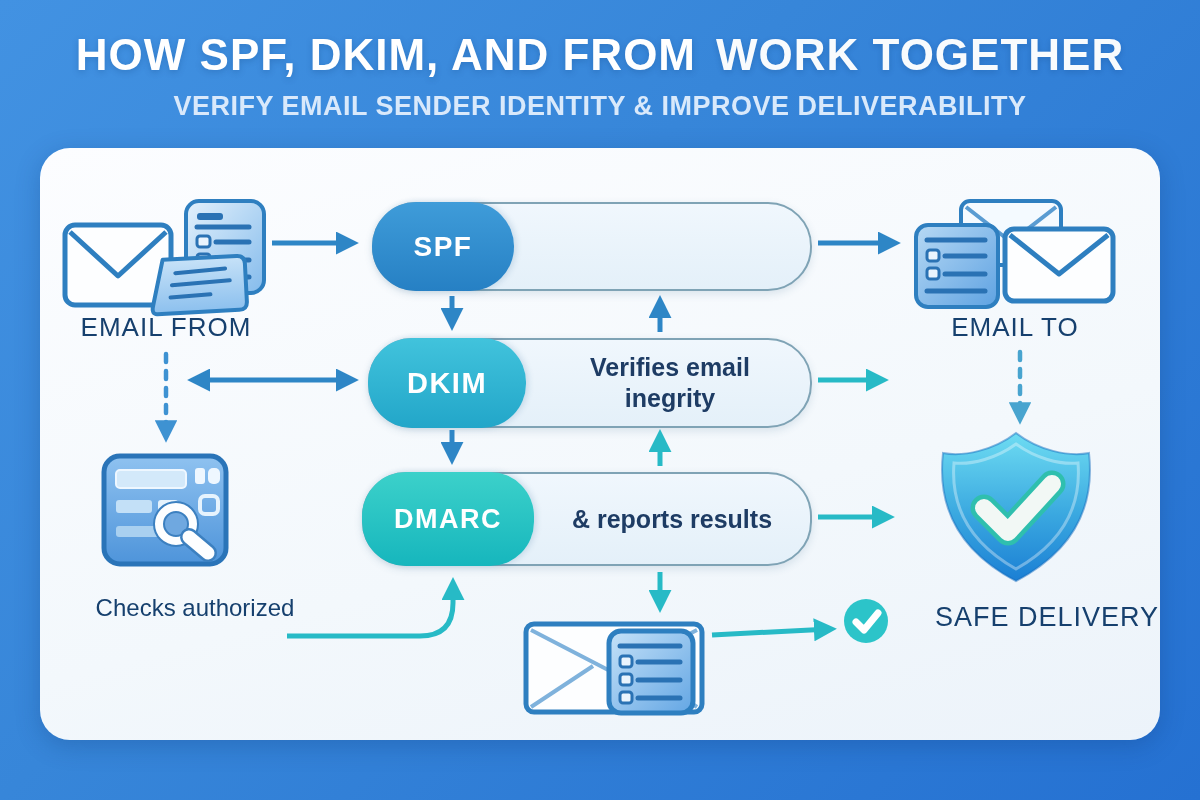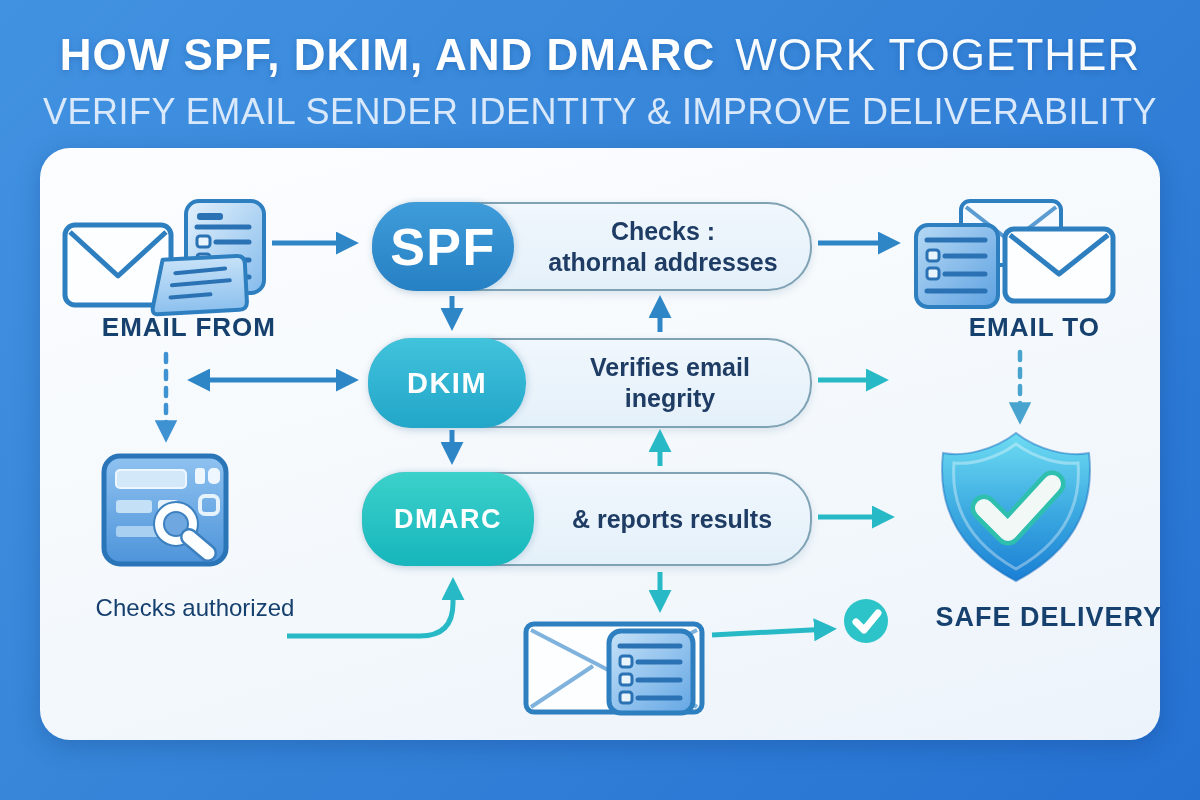--- a/index.html
+++ b/index.html
@@ -7,24 +7,24 @@
     position:relative;width:1200px;height:800px;overflow:hidden;
     background:linear-gradient(135deg,#4292e2 0%,#3786d9 40%,#2571d2 100%);
     font-family:"Liberation Sans",sans-serif;
   }
   
   .title{
     position:absolute;top:30px;left:0;width:100%;text-align:center;
     color:#ffffff;font-size:44px;font-weight:700;letter-spacing:1px;
     text-shadow:0 2px 6px rgba(10,60,120,.25);white-space:nowrap;
   }
-  .title .rest{font-weight:400;opacity:.97;margin-left:20px;}
+  .title .rest{font-weight:700;opacity:.97;margin-left:20px;}
   .subtitle{
     position:absolute;top:91px;left:0;width:100%;text-align:center;
-    color:#d9e9fb;font-size:36px;font-weight:400;letter-spacing:.5px;white-space:nowrap;
+    color:#d9e9fb;font-size:27px;font-weight:700;letter-spacing:.5px;white-space:nowrap;
   }
   
   .card{
     position:absolute;left:40px;top:148px;width:1120px;height:592px;
     background:linear-gradient(165deg,#fcfdff 0%,#f3f8fc 60%,#ecf3fa 100%);
     border-radius:30px;box-shadow:0 6px 24px rgba(10,50,110,.25);
   }
   
   .row{
     position:absolute;border:2px solid #7fa3b5;border-radius:44px;
@@ -33,51 +33,51 @@
   }
   .row-spf  {left:372px;top:202px;width:436px;height:85px;}
   .row-dkim {left:368px;top:338px;width:440px;height:86px;}
   .row-dmarc{left:362px;top:472px;width:446px;height:90px;}
   .pill{
     position:absolute;left:-2px;top:-2px;height:calc(100% + 4px);
     border-radius:44px;display:flex;align-items:center;justify-content:center;
     color:#ffffff;font-weight:700;letter-spacing:1.5px;
     box-shadow:2px 0 6px rgba(30,90,140,.18);
   }
-  .pill-spf  {width:142px;font-size:52px;background:linear-gradient(180deg,#3f9cd9,#2680c4);}
+  .pill-spf  {width:142px;font-size:28px;background:linear-gradient(180deg,#3f9cd9,#2680c4);}
   .pill-dkim {width:158px;font-size:29px;background:linear-gradient(180deg,#41c3dc,#22a6c9);}
   .pill-dmarc{width:172px;font-size:27px;background:linear-gradient(180deg,#3cd1ca,#16b6bd);}
   .row-desc{
     position:absolute;top:50%;transform:translateY(-50%);
     text-align:center;color:#1e3c64;font-weight:700;font-size:25px;line-height:31px;
   }
   .desc-spf  {left:150px;right:8px;}
   .desc-dkim {left:164px;right:4px;}
   .desc-dmarc{left:178px;right:8px;}
   
   .big-label{
-    position:absolute;color:#16406e;font-weight:700;font-size:26px;
-    letter-spacing:1px;text-align:right;white-space:nowrap;
+    position:absolute;color:#16406e;font-weight:400;font-size:26px;
+    letter-spacing:1px;text-align:center;white-space:nowrap;
   }
   .small-label{
     position:absolute;color:#16406e;font-weight:400;font-size:24px;
     line-height:30px;text-align:center;
   }
   
   .icon{position:absolute;}
   .icon svg{display:block;width:100%;height:100%;}
   .overlay{position:absolute;left:0;top:0;width:1200px;height:800px;pointer-events:none;z-index:6;}
 </style>
 </head>
 <body>
 
 <div class="canvas">
 
   <div class="title">
-    <span>HOW SPF, DKIM, AND DMARC</span><span class="rest">WORK TOGETHER</span>
+    <span>HOW SPF, DKIM, AND FROM</span><span class="rest">WORK TOGETHER</span>
   </div>
   <div class="subtitle">VERIFY EMAIL SENDER IDENTITY &amp; IMPROVE DELIVERABILITY</div>
 
   <div class="card"></div>
 
   <div class="icon" style="left:183px;top:198px;width:84px;height:98px;z-index:3">
     <svg viewBox="0 0 84 98">
       <defs>
           <linearGradient id="dg1" x1="0" y1="0" x2="1" y2="1">
         <stop offset="0" stop-color="#e3f1fc"></stop>
@@ -137,24 +137,20 @@
       <line x1="89" y1="85" x2="108" y2="101" stroke="#3c80c0" stroke-width="18" stroke-linecap="round"></line>
       <line x1="89" y1="85" x2="108" y2="101" stroke="#fdfeff" stroke-width="13" stroke-linecap="round"></line>
     </svg>
   </div>
   <div class="small-label" style="left:55px;top:593px;width:280px;">
     <div>Checks authorized</div>
   </div>
 
   <div class="row row-spf">
     <div class="pill pill-spf">SPF</div>
-    <div class="row-desc desc-spf">
-      <div>Checks :</div>
-      <div>athornal addresses</div>
-    </div>
   </div>
   <div class="row row-dkim">
     <div class="pill pill-dkim">DKIM</div>
     <div class="row-desc desc-dkim">
       <div>Verifies email</div>
       <div>inegrity</div>
     </div>
   </div>
   <div class="row row-dmarc">
     <div class="pill pill-dmarc">DMARC</div>

